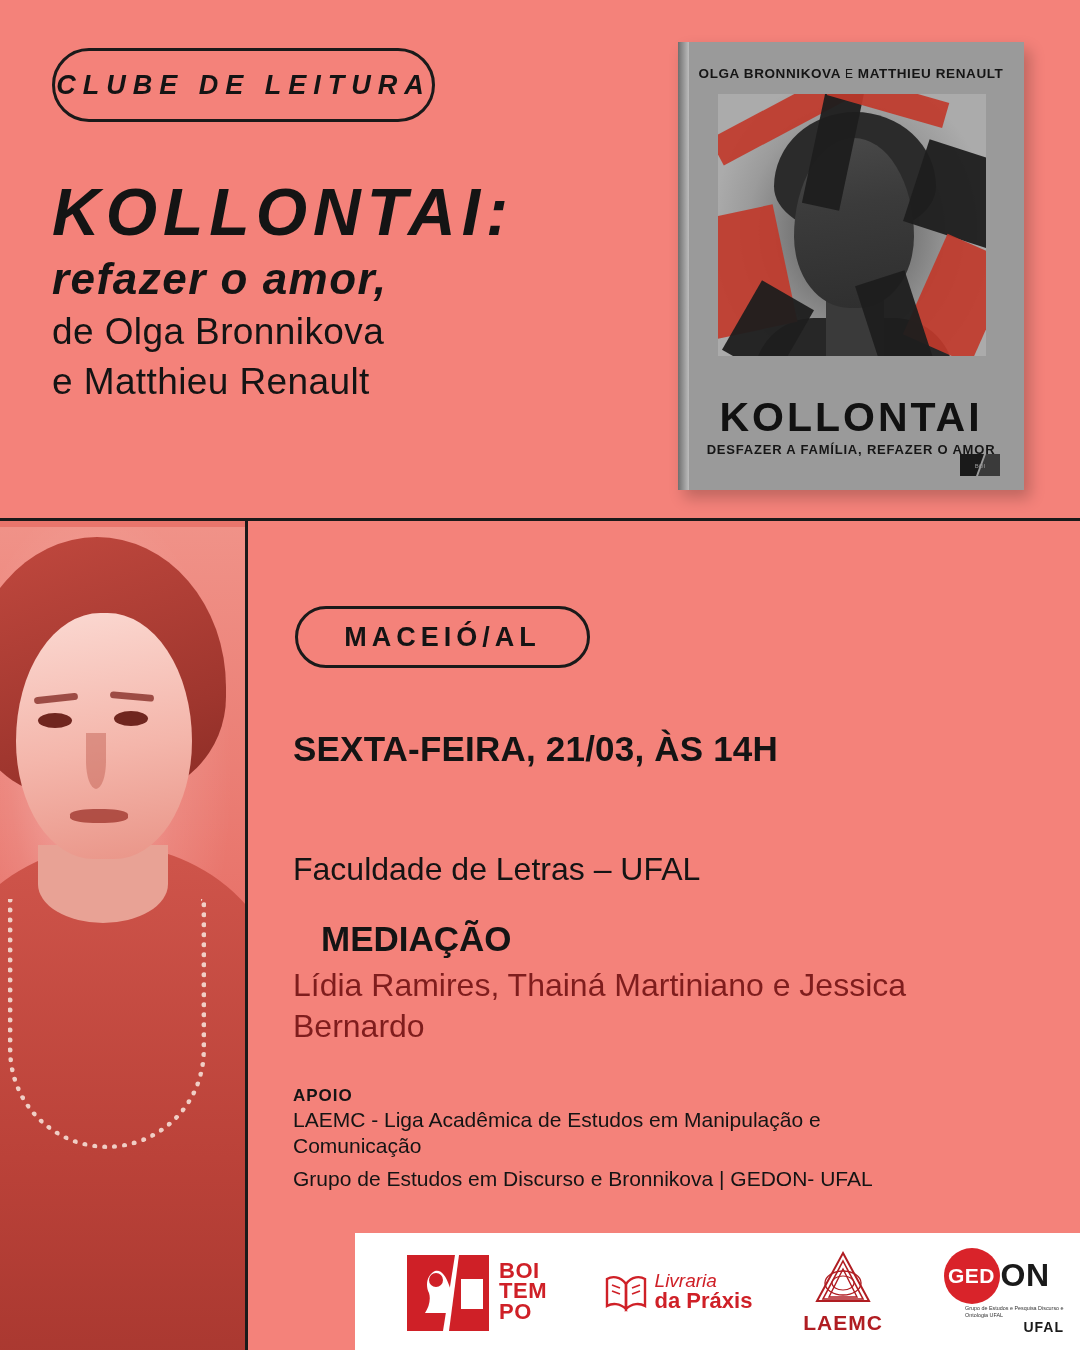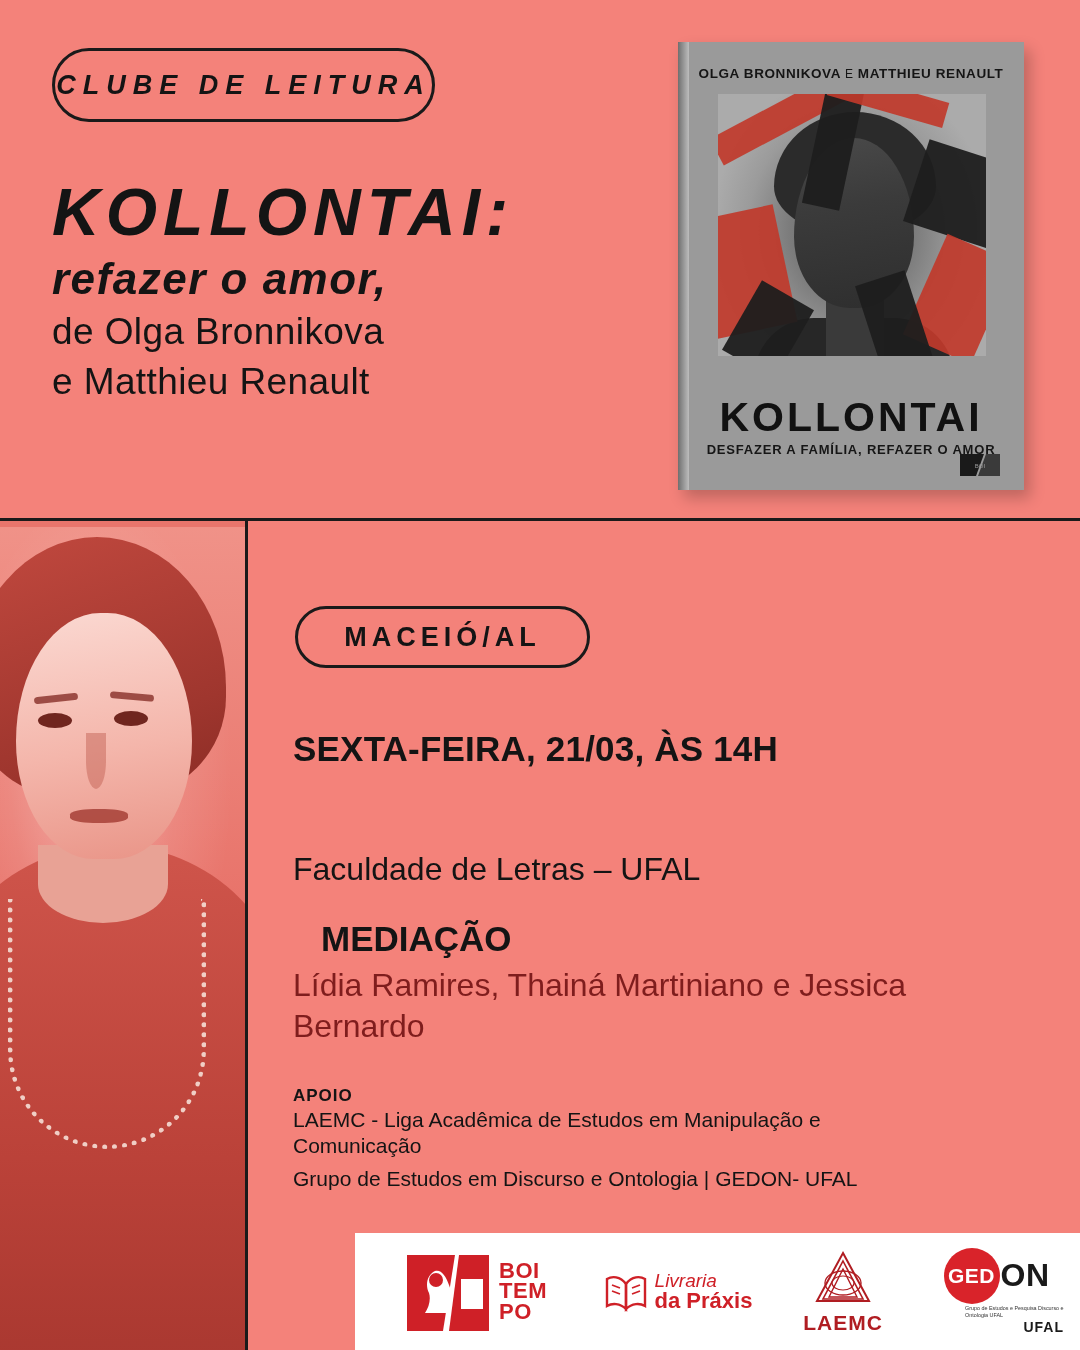--- a/index.html
+++ b/index.html
@@ -524,21 +524,21 @@
 
       <div class="when">SEXTA-FEIRA, 21/03, ÀS 14H</div>
 
       <div class="place-sub">Faculdade de Letras – UFAL</div>
 
       <div class="med-title">MEDIAÇÃO</div>
       <div class="med-names">Lídia Ramires, Thainá Martiniano e Jessica Bernardo</div>
 
       <div class="apoio-label">APOIO</div>
       <div class="apoio-1">LAEMC - Liga Acadêmica de Estudos em Manipulação e Comunicação</div>
-      <div class="apoio-2">Grupo de Estudos em Discurso e Ontologia | GEDON- UFAL</div>
+      <div class="apoio-2">Grupo de Estudos em Discurso e Bronnikova | GEDON- UFAL</div>
     </div>
   </div>
 
   <div class="logo-bar">
 
     <div class="logo-cell logo-boitempo">
       <div class="bt-wrap">
         <svg class="bt-mark" viewBox="0 0 86 86">
           <polygon points="2,6 50,6 38,82 2,82" fill="#cf2027"></polygon>
           <polygon points="54,6 84,6 84,82 44,82" fill="#cf2027"></polygon>

